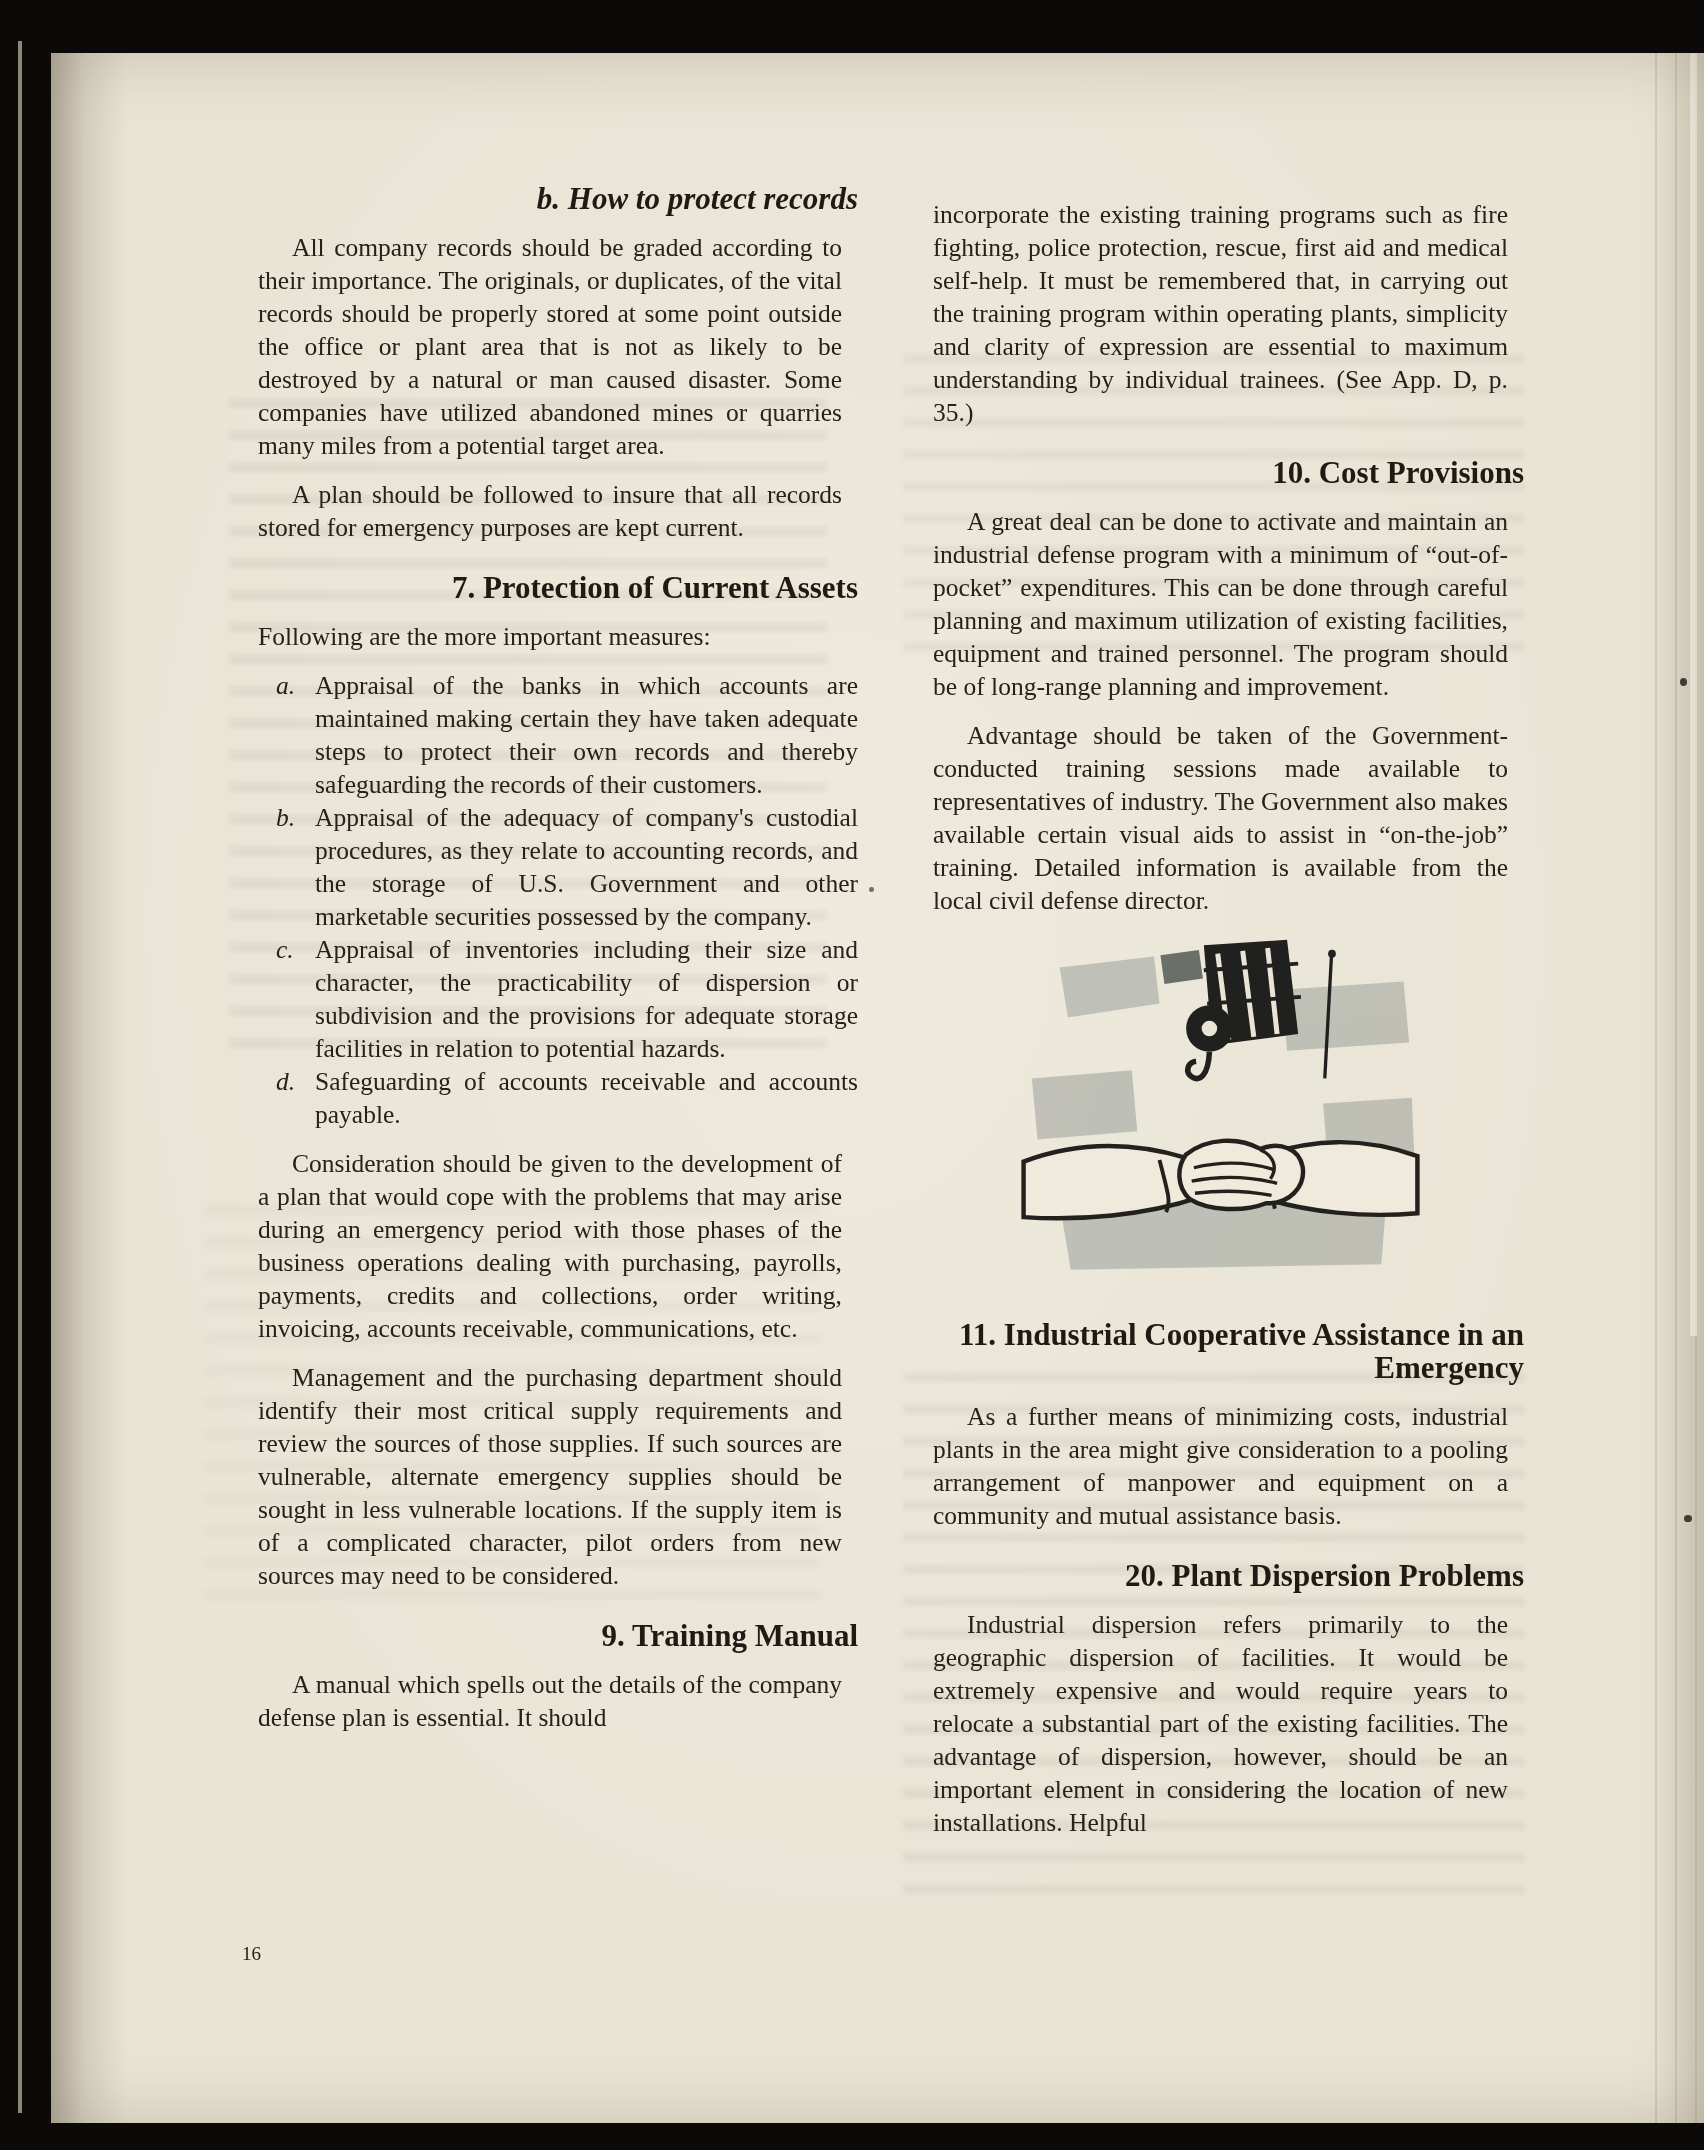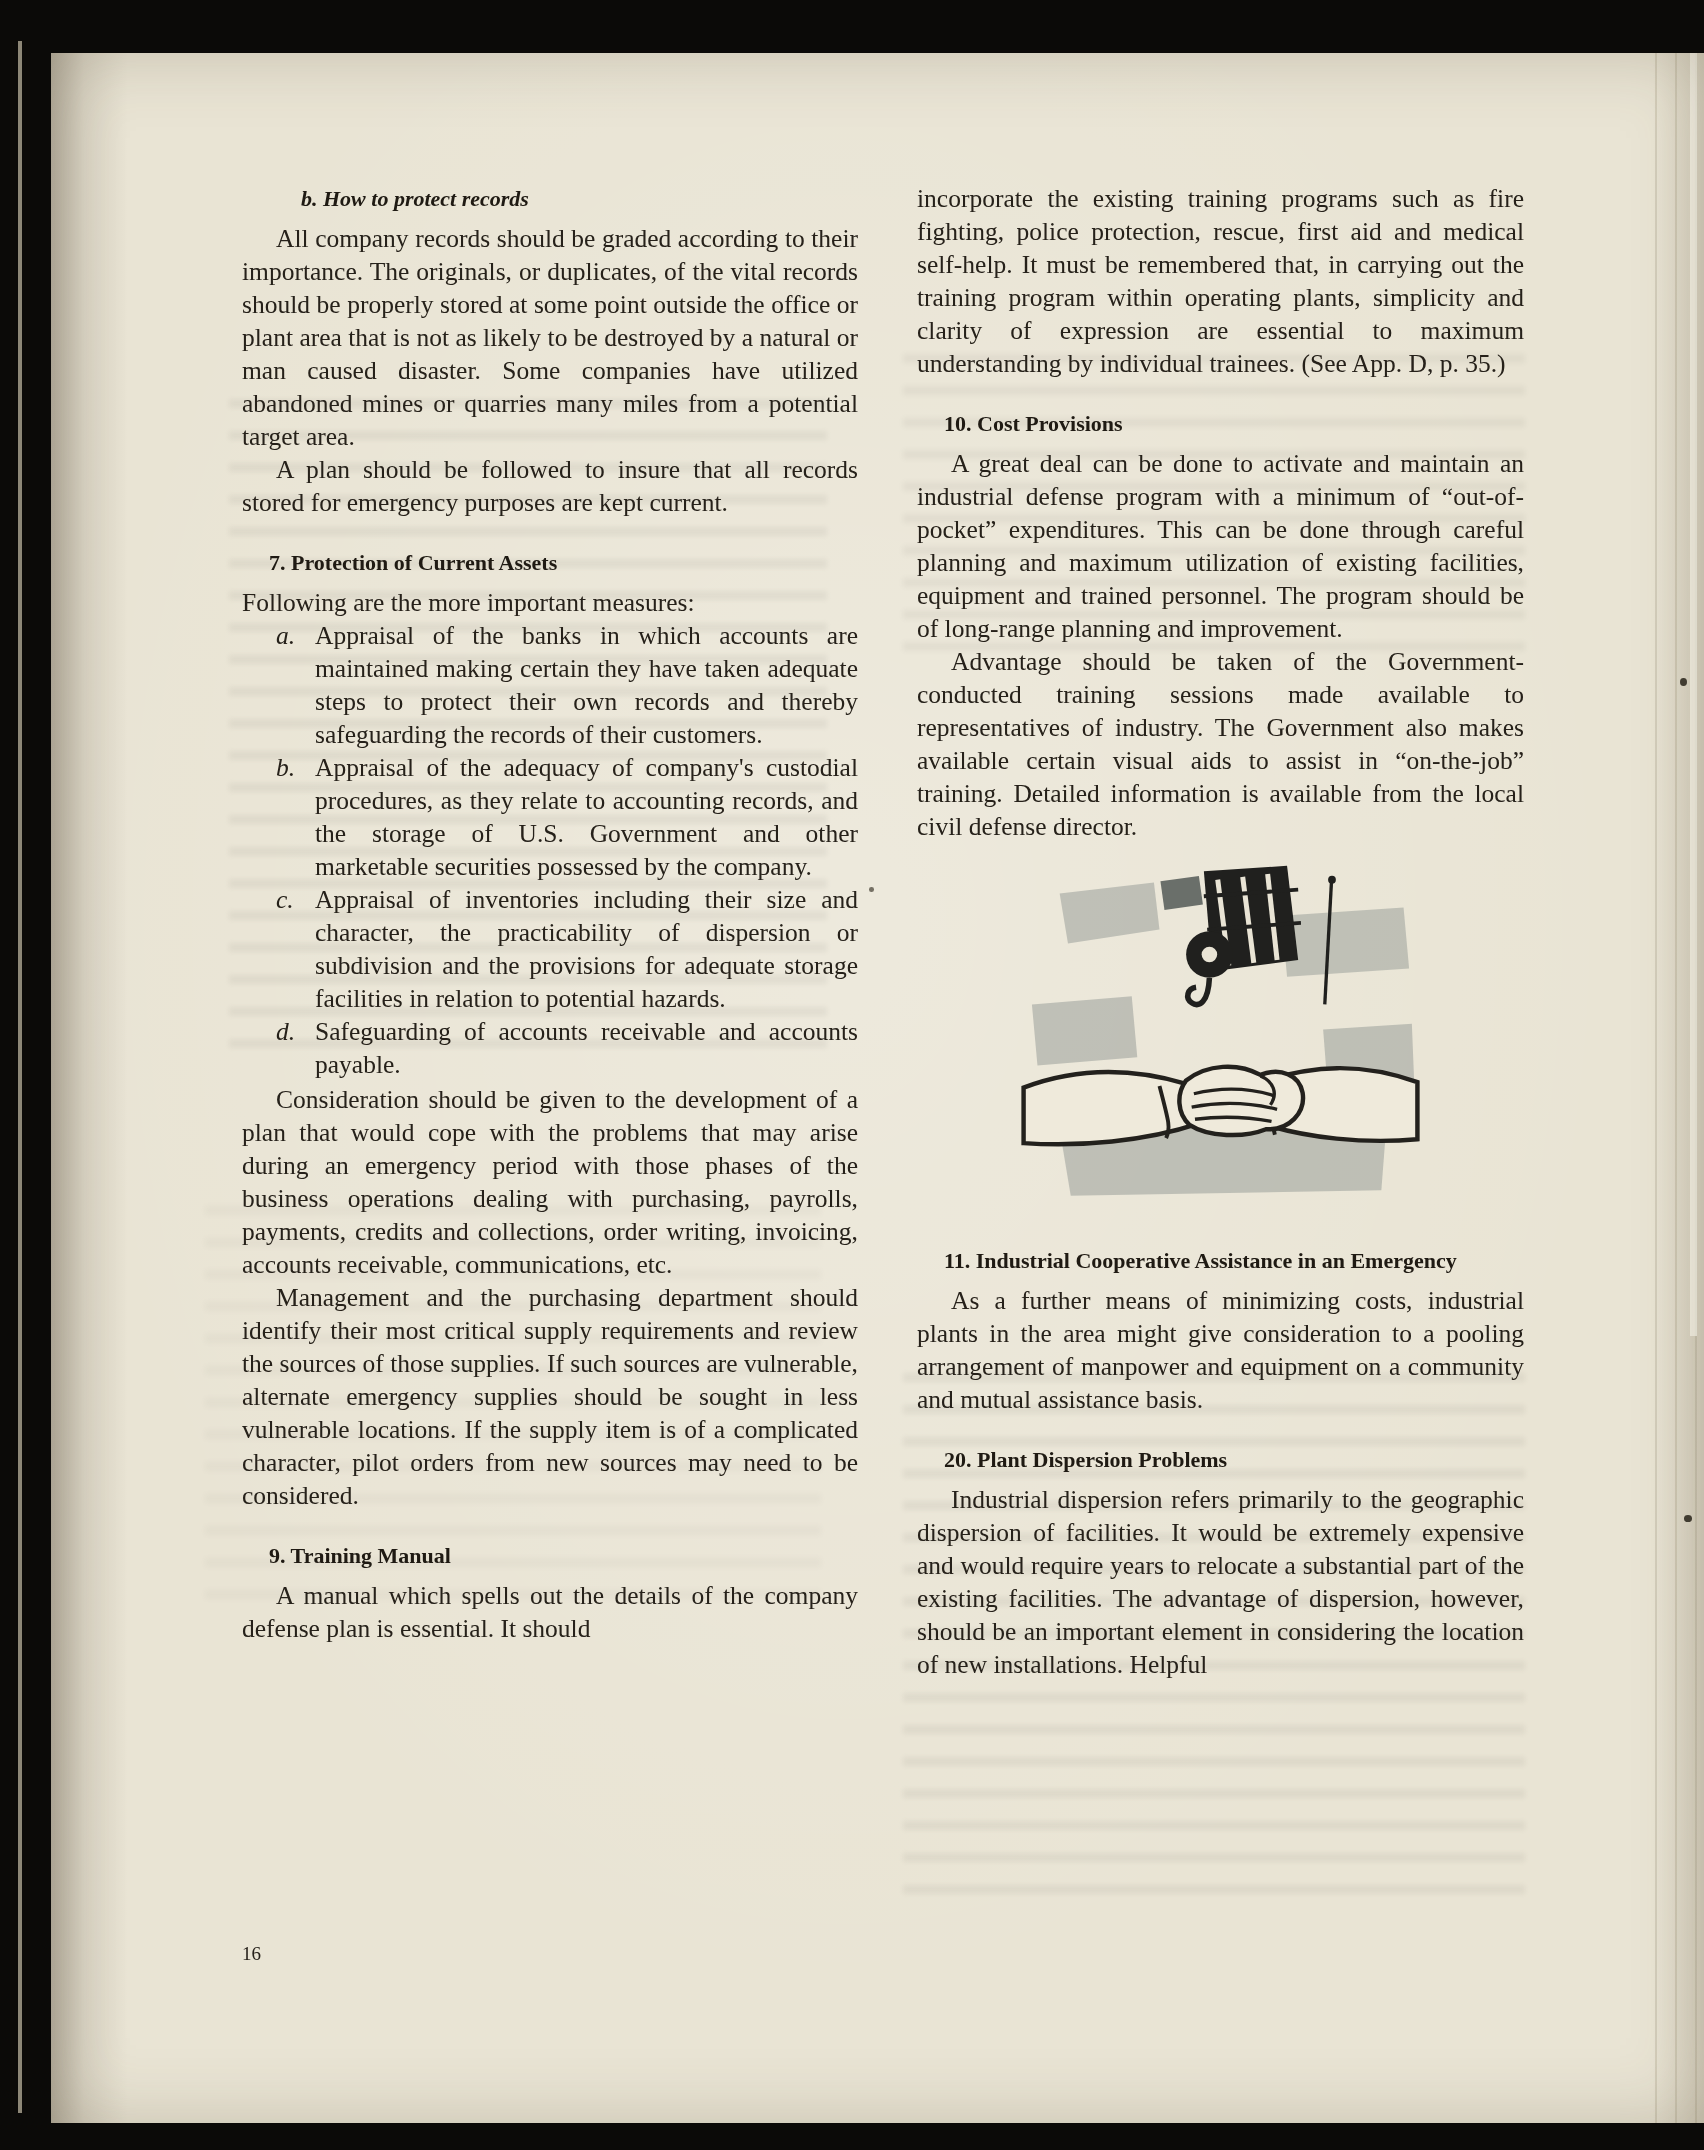--- a/index.html
+++ b/index.html
@@ -37,26 +37,26 @@
     background:#f8f5ea;opacity:.8;pointer-events:none;
   }
   .col{
     position:absolute;top:129px;z-index:2;
     color:#26211a;
     font-size:25.5px;line-height:33px;
     text-align:justify;
   }
   .col-left{left:191px;width:616px;}
   .col-right{left:866px;width:607px;}
-  p{margin:0;}
+  p{margin:16px;}
   .indent{text-indent:34px;}
   .noindent{text-indent:0;}
   h3{
-    font-size:22px;line-height:33px;font-weight:bold;
-    margin:27px 0 7px;text-indent:27px;text-align:left;
+    font-size:31px;line-height:33px;font-weight:bold;
+    margin:27px 0 7px;text-indent:27px;text-align:right;
     color:#1f1a13;
   }
   h3.first{margin-top:0;}
   h3.sub-italic{font-style:italic;text-indent:59px;}
   .list-item{
     position:relative;padding-left:73px;text-align:justify;
   }
   .li-label{
     position:absolute;left:34px;top:0;font-style:italic;
   }

